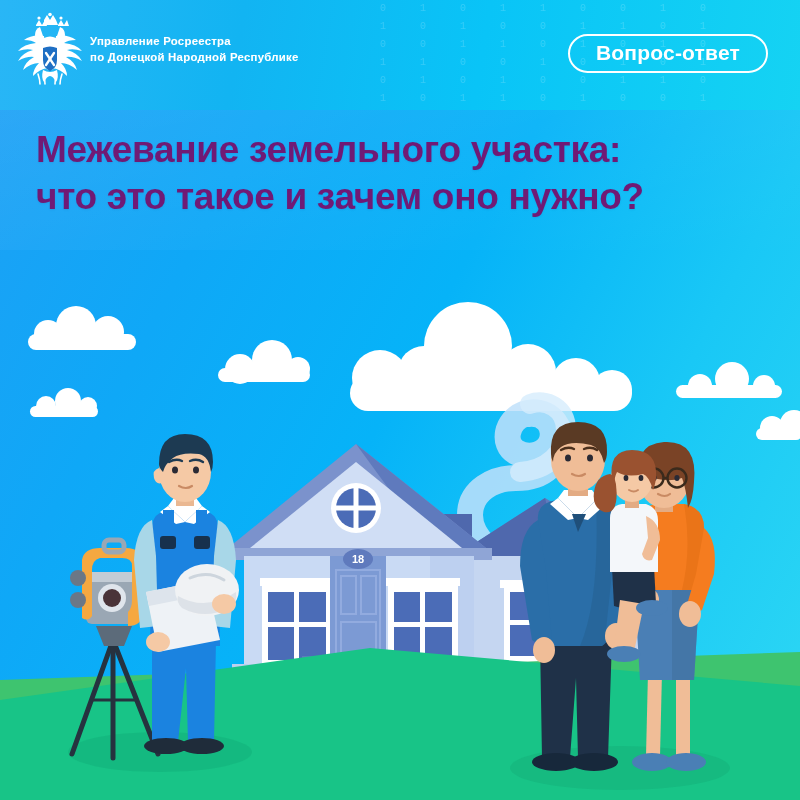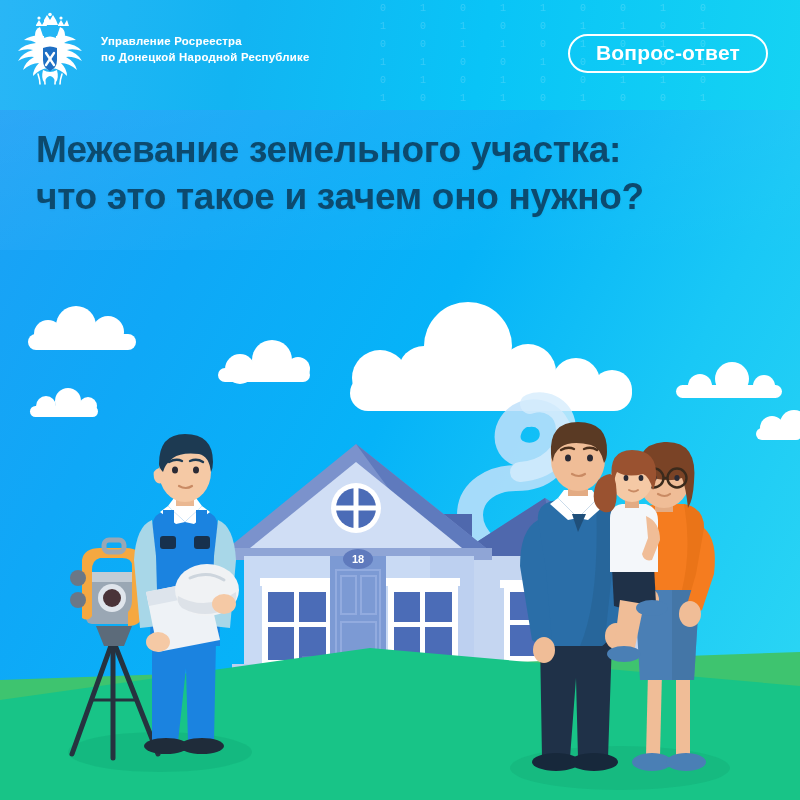--- a/index.html
+++ b/index.html
@@ -22,21 +22,21 @@
   }
   .binary-texture{
     position:absolute; right:0; top:0; width:420px; height:110px;
     opacity:.17; overflow:hidden; pointer-events:none;
     font-family:"Liberation Mono", monospace;
     font-size:10px; line-height:18px; color:#ffffff;
     letter-spacing:14px; white-space:pre; word-break:break-all;
   }
   .logo-wrap{
     position:absolute; left:16px; top:12px; z-index:8;
-    display:flex; align-items:center; gap:17px;
+    display:flex; align-items:center; gap:6px;
   }
   .logo-eagle{ width:68px; height:74px; display:block; }
   .logo-text{
     color:#ffffff; font-size:11.4px; font-weight:bold; line-height:1.42;
     letter-spacing:.25px; white-space:pre-line;
     text-shadow:0 0 1px rgba(255,255,255,.25);
   }
   .qa-badge{
     position:absolute; right:32px; top:34px; z-index:8;
     border:2.5px solid #ffffff; border-radius:22px;
@@ -53,21 +53,21 @@
   }
   .sky-top-fade{
     position:absolute; left:0; top:0; width:800px; height:250px;
     background:linear-gradient(170deg,rgba(255,255,255,.10),rgba(255,255,255,0));
     z-index:2;
   }
 
   
   .title{
     position:absolute; left:36px; top:126px; z-index:7;
-    color:#0c4a6e; font-weight:bold; font-size:37px; line-height:1.28;
+    color:#701a75; font-weight:bold; font-size:37px; line-height:1.28;
     letter-spacing:-0.3px; white-space:pre-line;
     text-shadow:0 1px 2px rgba(0,70,120,.10);
   }
 
   
   .scene{ position:absolute; left:0; top:0; width:800px; height:800px; z-index:3; }
 </style>
 </head>
 <body>
 

